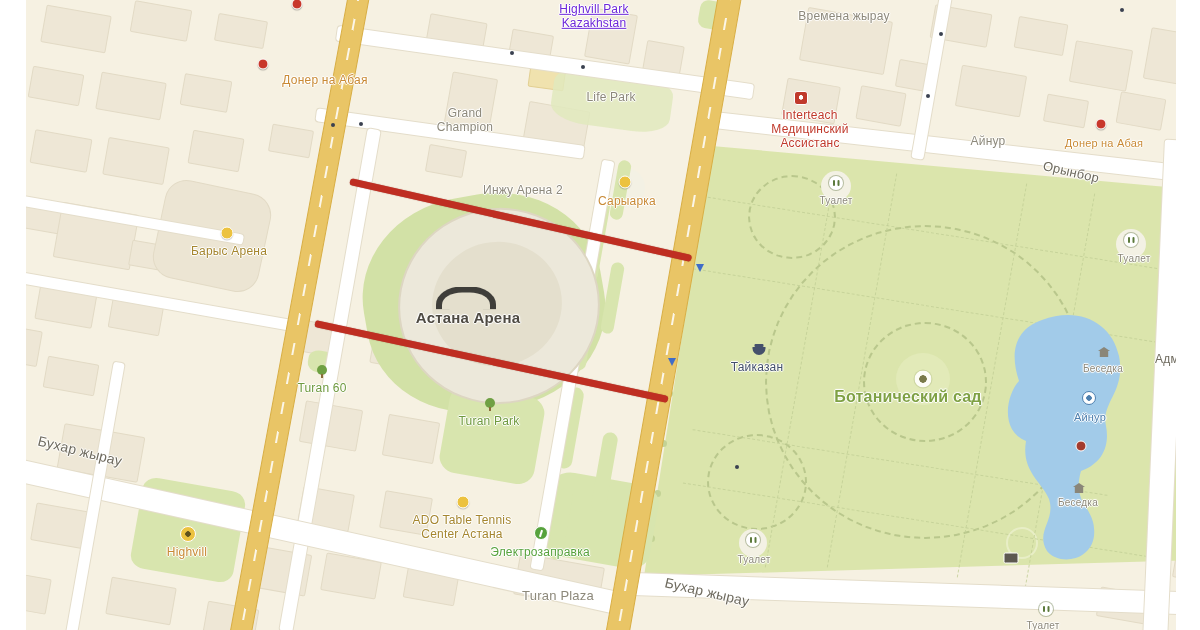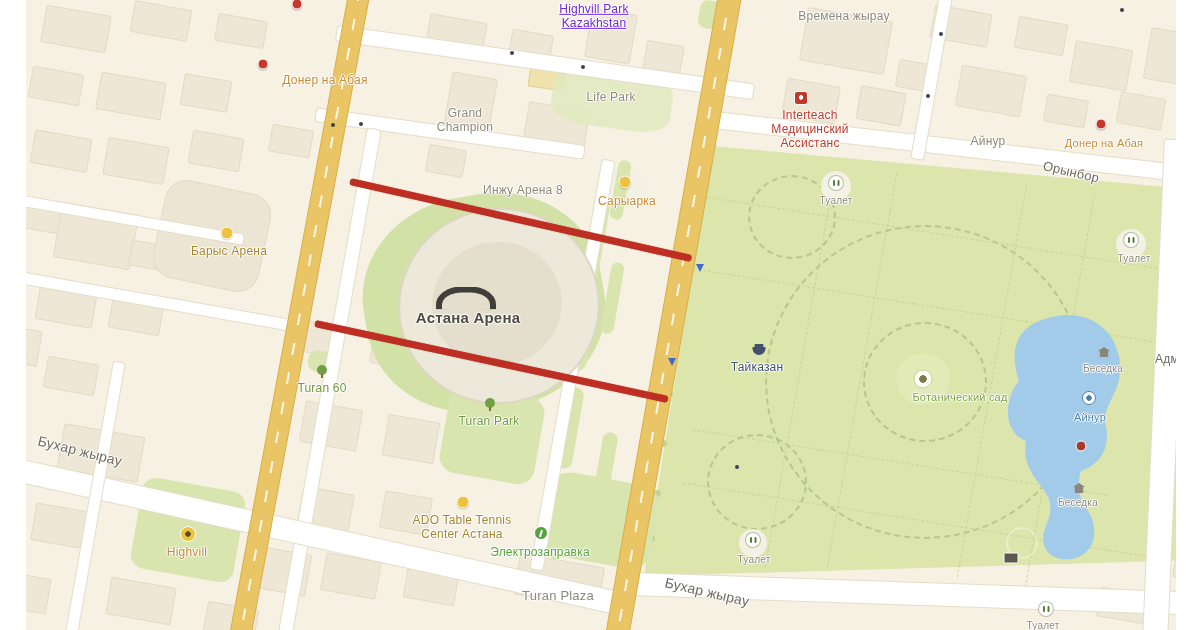--- a/index.html
+++ b/index.html
@@ -250,26 +250,26 @@
         <div class="map-label" style="left: 325px; top: 80px; font-size: 12px; color: rgb(201, 138, 53); transform: translate(-50%, -50%) rotate(0deg); font-weight: 400;">Донер на Абая</div>
         <div class="map-label" style="left: 465px; top: 120px; font-size: 12px; color: rgb(141, 137, 123); transform: translate(-50%, -50%) rotate(0deg); font-weight: 400;">Grand
 Champion</div>
         <div class="map-label" style="left: 844px; top: 16px; font-size: 12px; color: rgb(141, 137, 123); transform: translate(-50%, -50%) rotate(0deg); font-weight: 400;">Времена жырау</div>
         <div class="map-label" style="left: 810px; top: 129px; font-size: 12px; color: rgb(192, 57, 43); transform: translate(-50%, -50%) rotate(0deg); font-weight: 400;">Interteach
 Медицинский
 Ассистанс</div>
         <div class="map-label" style="left: 988px; top: 141px; font-size: 12px; color: rgb(141, 137, 123); transform: translate(-50%, -50%) rotate(0deg); font-weight: 400;">Айнур</div>
         <div class="map-label" style="left: 1104px; top: 143px; font-size: 11px; color: rgb(201, 138, 53); transform: translate(-50%, -50%) rotate(0deg); font-weight: 400;">Донер на Абая</div>
         <div class="map-label" style="left: 1071px; top: 172px; font-size: 13px; color: rgb(110, 106, 94); transform: translate(-50%, -50%) rotate(13deg); font-weight: 400;">Орынбор</div>
-        <div class="map-label" style="left: 523px; top: 190px; font-size: 12px; color: rgb(141, 137, 123); transform: translate(-50%, -50%) rotate(0deg); font-weight: 400;">Инжу Арена 8</div>
+        <div class="map-label" style="left: 523px; top: 190px; font-size: 12px; color: rgb(141, 137, 123); transform: translate(-50%, -50%) rotate(0deg); font-weight: 400;">Инжу Арена 2</div>
         <div class="map-label" style="left: 627px; top: 201px; font-size: 12px; color: rgb(201, 138, 53); transform: translate(-50%, -50%) rotate(0deg); font-weight: 400;">Сарыарка</div>
         <div class="map-label" style="left: 229px; top: 251px; font-size: 12px; color: rgb(165, 134, 47); transform: translate(-50%, -50%) rotate(0deg); font-weight: 400;">Барыс Арена</div>
         <div class="map-label" style="left: 468px; top: 318px; font-size: 15px; color: rgb(78, 74, 66); transform: translate(-50%, -50%) rotate(0deg); font-weight: 600;">Астана Арена</div>
         <div class="map-label" style="left: 757px; top: 367px; font-size: 12px; color: rgb(68, 80, 107); transform: translate(-50%, -50%) rotate(0deg); font-weight: 400;">Тайказан</div>
-        <div class="map-label" style="left: 960px; top: 397px; font-size: 11px; color: rgb(127, 161, 68); transform: translate(-50%, -50%) rotate(0deg); font-weight: 400;">Ботанический сад</div>
+        <div class="map-label" style="left: 908px; top: 397px; font-size: 16px; color: rgb(127, 161, 68); transform: translate(-50%, -50%) rotate(0deg); font-weight: 700;">Ботанический сад</div>
         <div class="map-label" style="left: 836px; top: 201px; font-size: 10px; color: rgb(141, 137, 123); transform: translate(-50%, -50%) rotate(0deg); font-weight: 400;">Туалет</div>
         <div class="map-label" style="left: 1134px; top: 259px; font-size: 10px; color: rgb(141, 137, 123); transform: translate(-50%, -50%) rotate(0deg); font-weight: 400;">Туалет</div>
         <div class="map-label" style="left: 754px; top: 560px; font-size: 10px; color: rgb(141, 137, 123); transform: translate(-50%, -50%) rotate(0deg); font-weight: 400;">Туалет</div>
         <div class="map-label" style="left: 1043px; top: 626px; font-size: 10px; color: rgb(141, 137, 123); transform: translate(-50%, -50%) rotate(0deg); font-weight: 400;">Туалет</div>
         <div class="map-label" style="left: 1090px; top: 417px; font-size: 11px; color: rgb(77, 127, 174); transform: translate(-50%, -50%) rotate(0deg); font-weight: 400;">Айнур</div>
         <div class="map-label" style="left: 1103px; top: 369px; font-size: 10px; color: rgb(141, 137, 123); transform: translate(-50%, -50%) rotate(0deg); font-weight: 400;">Беседка</div>
         <div class="map-label" style="left: 1078px; top: 503px; font-size: 10px; color: rgb(141, 137, 123); transform: translate(-50%, -50%) rotate(0deg); font-weight: 400;">Беседка</div>
         <div class="map-label" style="left: 322px; top: 388px; font-size: 12px; color: rgb(111, 154, 63); transform: translate(-50%, -50%) rotate(0deg); font-weight: 400;">Turan 60</div>
         <div class="map-label" style="left: 489px; top: 421px; font-size: 12px; color: rgb(111, 154, 63); transform: translate(-50%, -50%) rotate(0deg); font-weight: 400;">Turan Park</div>
         <div class="map-label" style="left: 80px; top: 451px; font-size: 14px; color: rgb(110, 106, 94); transform: translate(-50%, -50%) rotate(14deg); font-weight: 400;">Бухар жырау</div>

